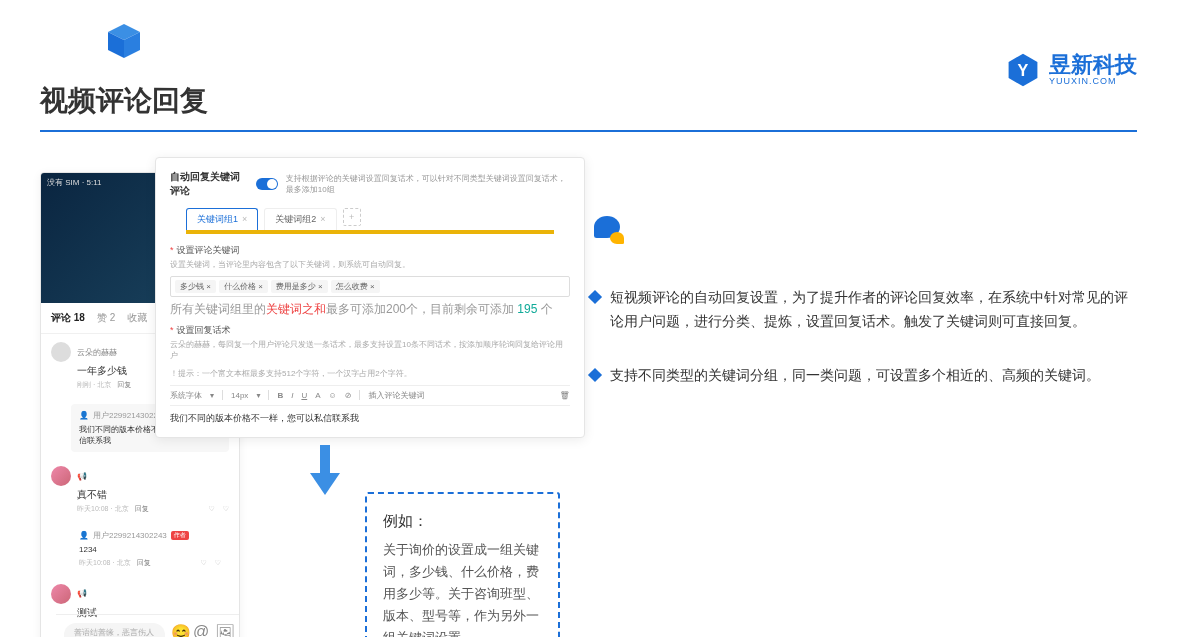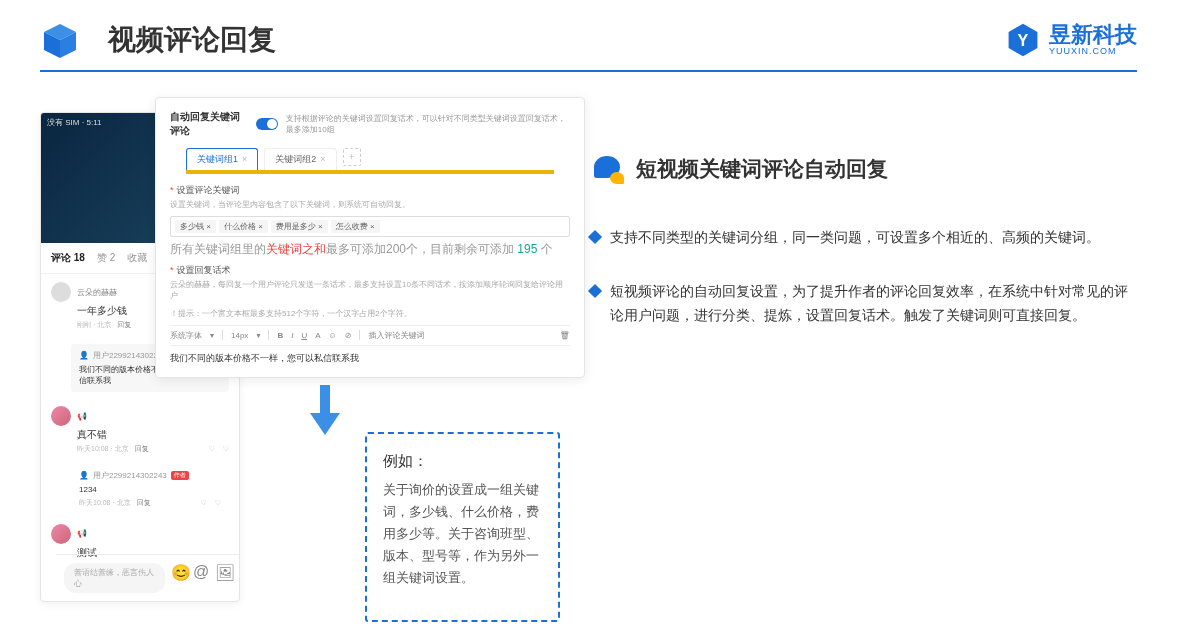--- a/index.html
+++ b/index.html
@@ -1,19 +1,19 @@
 <!DOCTYPE html>
 <html><head>
 <meta charset="utf-8">
 <style>
 * { margin: 0; padding: 0; box-sizing: border-box; font-family: "Microsoft YaHei", sans-serif; }
 body { width: 1177px; height: 637px; background: #fff; position: relative; overflow: hidden; }
 
 .header { display: flex; justify-content: space-between; align-items: center; padding: 20px 40px 10px 40px; }
-.header-left { display: flex; align-items: center; gap: 28px; }
+.header-left { display: flex; align-items: center; gap: 22px; flex-direction: column; }
 .cube-icon { width: 40px; height: 40px; }
 .header-title { font-size: 28px; font-weight: bold; color: #333; }
 .logo-right { display: flex; align-items: center; gap: 8px; }
 .logo-hex { width: 36px; height: 36px; }
 .logo-text { font-size: 22px; font-weight: bold; color: #1b6fd8; line-height: 1; }
 .logo-sub { font-size: 9px; color: #1b6fd8; letter-spacing: 1px; }
 
 .divider { height: 2px; background: #1b6fd8; margin: 0 40px 25px 40px; }
 
 .content { display: flex; padding: 0 40px; gap: 30px; }
@@ -263,26 +263,25 @@
     </div>
 
   </div>
 
   <div class="right-col">
     <div class="sub-head">
       <div class="bubble-icon">
           <div class="b1"></div>
           <div class="b2"></div>
         </div>
-      <div class="sub-title">短视频关键词评论自动回复</div>
     </div>
     <ul class="bullets">
+      <li>
+          <span class="dia"></span>
+          <span class="txt">短视频评论的自动回复设置，为了提升作者的评论回复效率，在系统中针对常见的评论用户问题，进行分类、提炼，设置回复话术。触发了关键词则可直接回复。</span>
+        </li>
       <li>
           <span class="dia"></span>
           <span class="txt">支持不同类型的关键词分组，同一类问题，可设置多个相近的、高频的关键词。</span>
         </li>
-      <li>
-          <span class="dia"></span>
-          <span class="txt">短视频评论的自动回复设置，为了提升作者的评论回复效率，在系统中针对常见的评论用户问题，进行分类、提炼，设置回复话术。触发了关键词则可直接回复。</span>
-        </li>
     </ul>
   </div>
 </div>
 
 </body></html>

